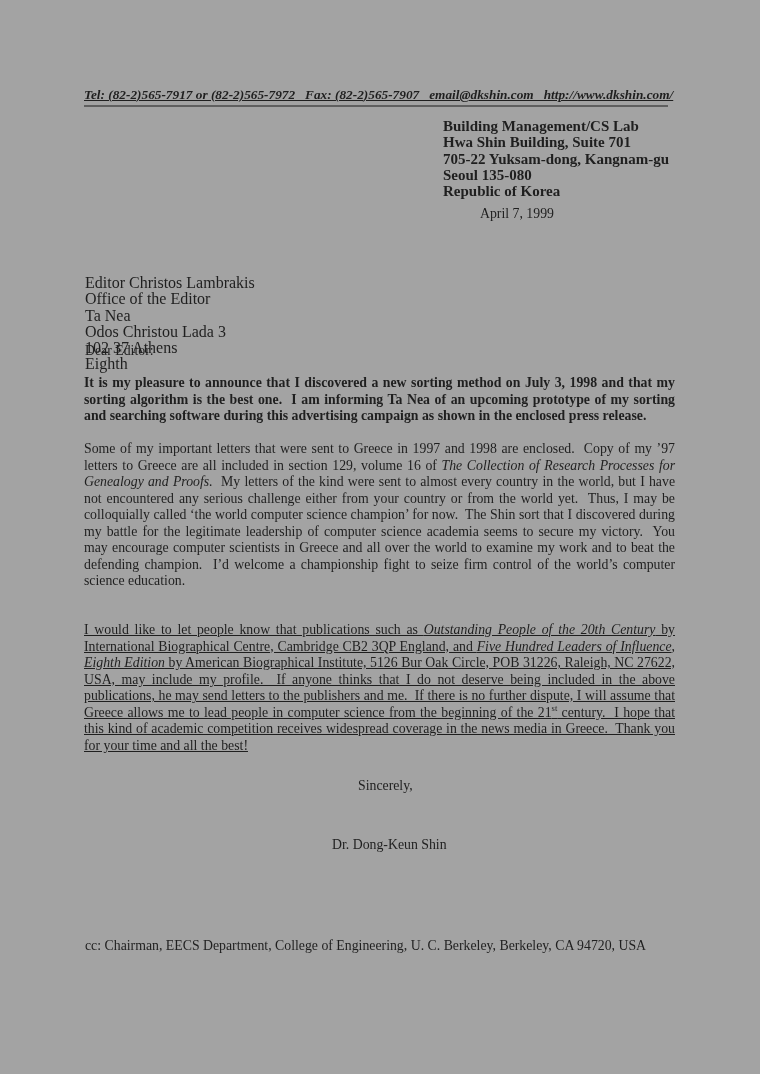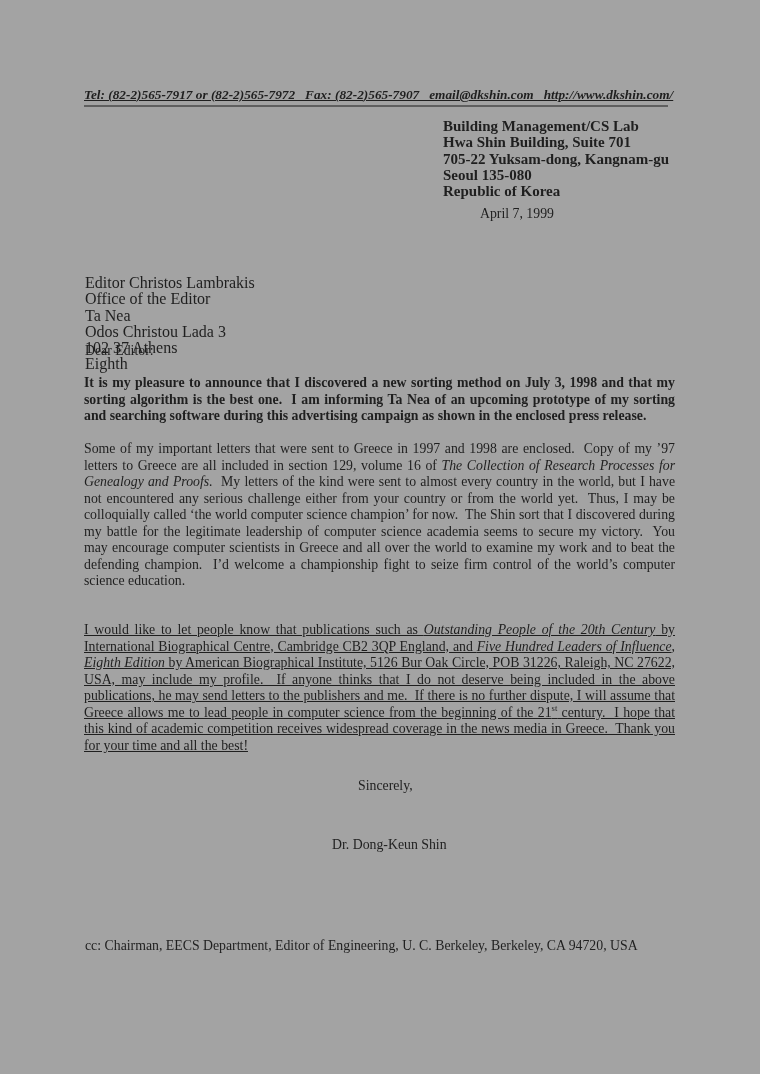--- a/index.html
+++ b/index.html
@@ -131,15 +131,15 @@
 
   <div class="abs salutation-line">Dear Editor:</div>
 
   <div class="abs para p1"><span>It is my pleasure to announce that I discovered a new sorting method on July 3, 1998 and that my sorting algorithm is the best one.&nbsp; I am informing Ta Nea of an upcoming prototype of my sorting and searching software during this advertising campaign as shown in the enclosed press release.</span></div>
   <div class="abs para p2"><span>Some of my important letters that were sent to Greece in 1997 and 1998 are enclosed.&nbsp; Copy of my ’97 letters to Greece are all included in section 129, volume 16 of </span><span style="font-style: italic;">The Collection of Research Processes for Genealogy and Proofs.</span><span>&nbsp; My letters of the kind were sent to almost every country in the world, but I have not encountered any serious challenge either from your country or from the world yet.&nbsp; Thus, I may be colloquially called ‘the world computer science champion’ for now.&nbsp; The Shin sort that I discovered during my battle for the legitimate leadership of computer science academia seems to secure my victory.&nbsp; You may encourage computer scientists in Greece and all over the world to examine my work and to beat the defending champion.&nbsp; I’d welcome a championship fight to seize firm control of the world’s computer science education.</span></div>
   <div class="abs para p3"><span>I would like to let people know that publications such as </span><span style="font-style: italic;">Outstanding People of the 20th Century</span><span> by International Biographical Centre, Cambridge CB2 3QP England, and </span><span style="font-style: italic;">Five Hundred Leaders of Influence</span><span>, </span><span style="font-style: italic;">Eighth Edition</span><span> by American Biographical Institute, 5126 Bur Oak Circle, POB 31226, Raleigh, NC 27622, USA, may include my profile.&nbsp; If anyone thinks that I do not deserve being included in the above publications, he may send letters to the publishers and me.&nbsp; If there is no further dispute, I will assume that Greece allows me to lead people in computer science from the beginning of the 21</span><sup>st</sup><span> century.&nbsp; I hope that this kind of academic competition receives widespread coverage in the news media in Greece.&nbsp; Thank you for your time and all the best!</span></div>
 
   <div class="abs valediction-line">Sincerely,</div>
   <div class="abs signature-line">Dr. Dong-Keun Shin</div>
 
-  <div class="abs cc-line">cc: Chairman, EECS Department, Editor of Engineering, U. C. Berkeley, Berkeley, CA 94720, USA</div>
+  <div class="abs cc-line">cc: Chairman, EECS Department, College of Engineering, U. C. Berkeley, Berkeley, CA 94720, USA</div>
 
 </div>
 
 </body></html>

